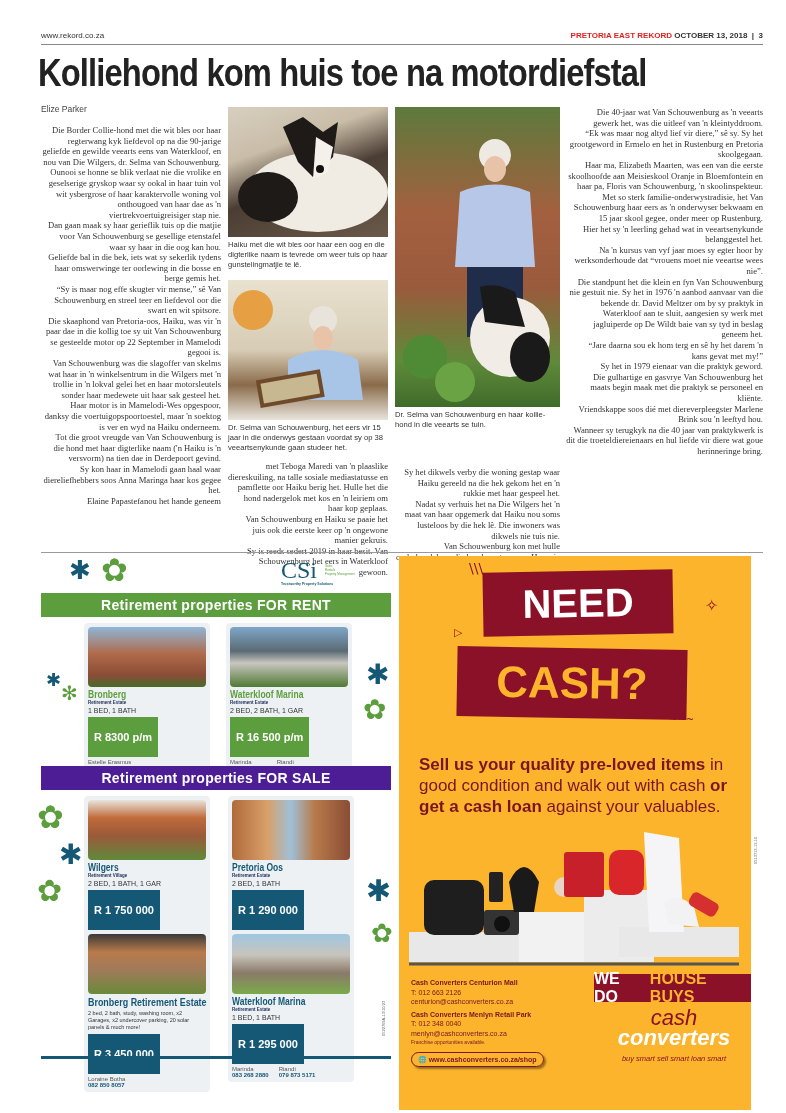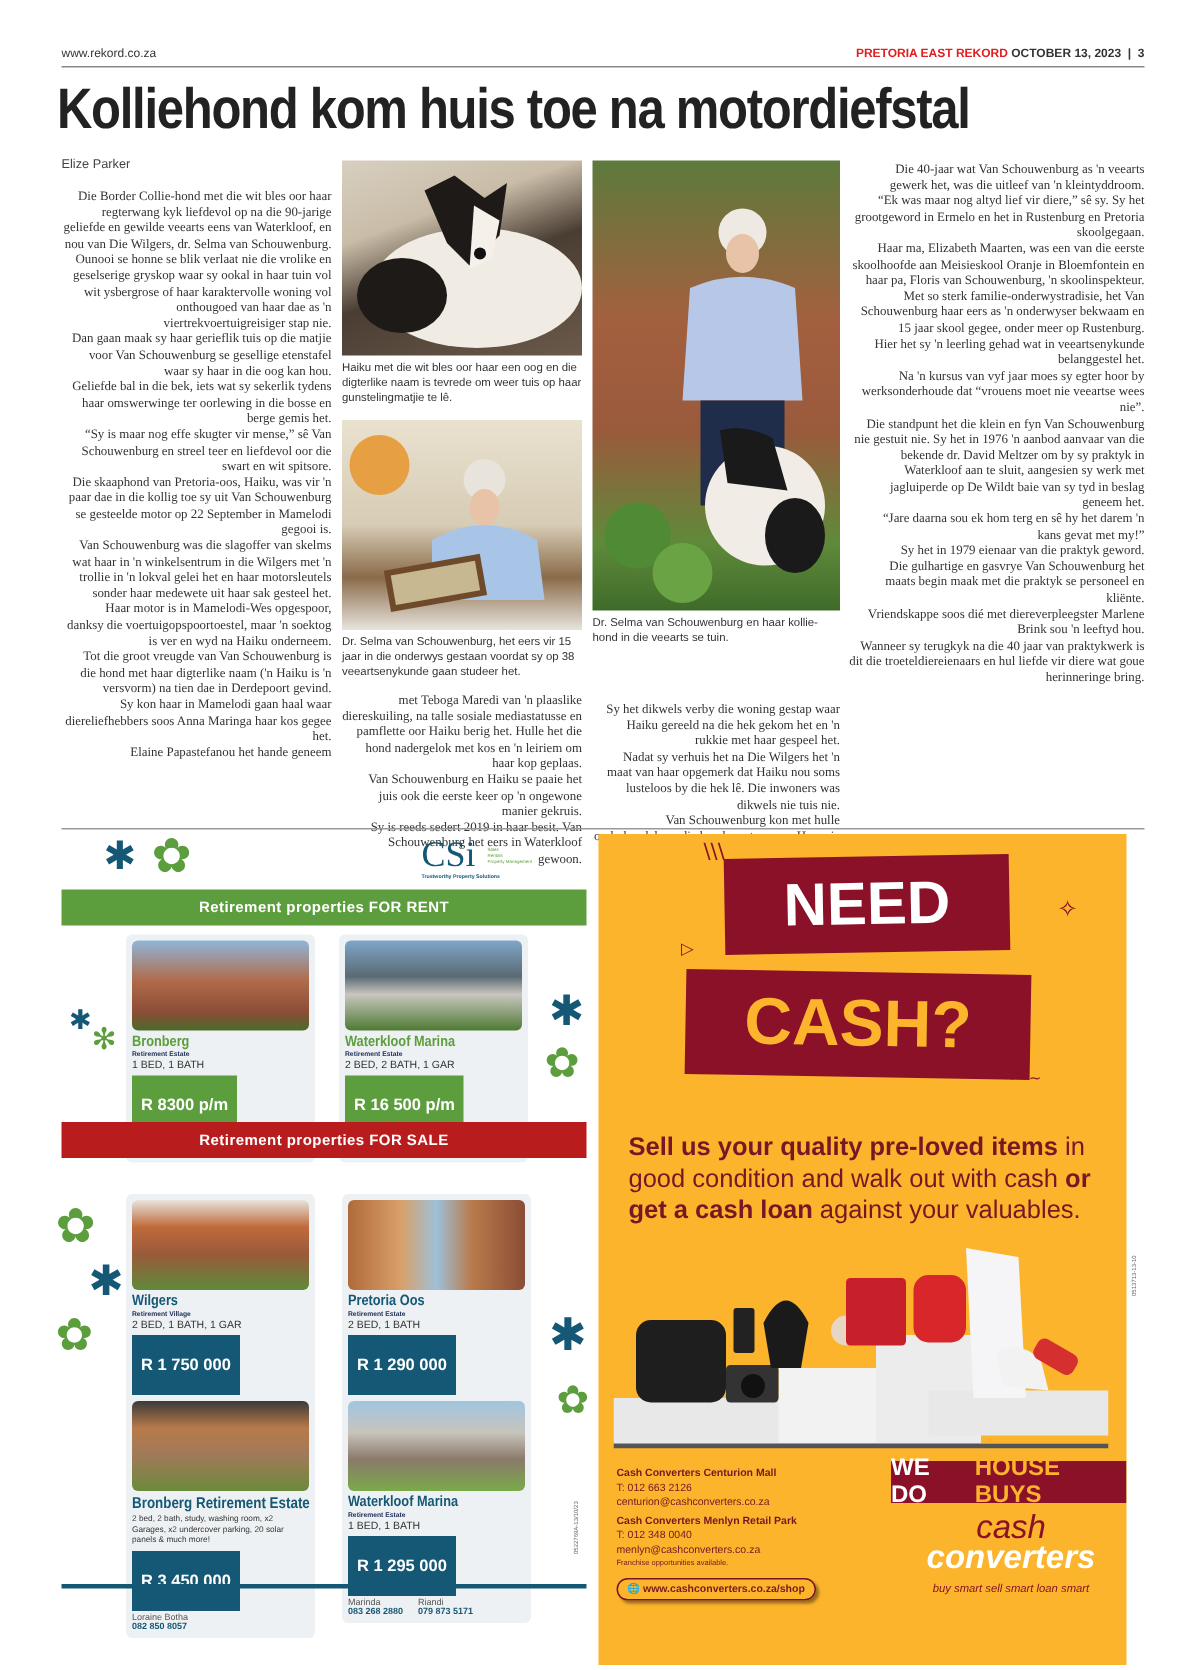--- a/index.html
+++ b/index.html
@@ -17,23 +17,23 @@
   .col p:first-child { text-indent: 0; }
   .col1 { left: 41px; top: 125px; width: 180px; }
   .col2 { left: 228px; top: 461px; width: 160px; }
   .col3 { left: 395px; top: 467px; width: 165px; }
   .col4 { left: 565px; top: 107px; width: 198px; }
   .photo { background: #6b5b4b; overflow: hidden; }
   .caption { font-family: "Liberation Sans", sans-serif; font-size: 7.6px; line-height: 10px; color: #333; }
   .rule-mid { left: 41px; top: 552px; width: 722px; height: 1px; background: #999; }
   
   .csi { left: 41px; top: 556px; width: 350px; height: 540px; }
-  .banner { position: absolute; left: 0; width: 350px; height: 24px; color: #fff; font-family: "Liberation Sans", sans-serif; font-weight: bold; font-size: 10px; display: flex; align-items: center; justify-content: center; letter-spacing: 0.3px; }
+  .banner { position: absolute; left: 0; width: 350px; height: 24px; color: #fff; font-family: "Liberation Sans", sans-serif; font-weight: bold; font-size: 14px; display: flex; align-items: center; justify-content: center; letter-spacing: 0.3px; }
   .banner.rent { top: 37px; background: #5c9e3d; }
-  .banner.sale { top: 192px; background: #b91c1c; }
+  .banner.sale { top: 210px; background: #4c1d95; }
   .card { position: absolute; width: 126px; background: #eef1f3; border-radius: 4px; padding: 4px; }
   .card .img { width: 118px; height: 60px; border-radius: 4px; }
   .card .name { font-family: "Liberation Sans", sans-serif; font-weight: bold; font-size: 10px; margin-top: 2px; transform: scaleX(0.85); transform-origin: left; white-space: nowrap; }
   .card .sub { font-family: "Liberation Sans", sans-serif; font-weight: bold; font-size: 4.5px; color: #1a2b55; }
   .card .spec { font-family: "Liberation Sans", sans-serif; font-size: 7px; color: #333; margin-top: 2px; }
   .card .price { display: inline-block; margin-top: 3px; padding: 14px 6px; color: #fff; font-family: "Liberation Sans", sans-serif; font-weight: bold; font-size: 11px; }
   .card .contact { font-family: "Liberation Sans", sans-serif; font-size: 6px; color: #555; margin-top: 2px; display: flex; gap: 10px; }
   .card .contact .ph { font-weight: bold; }
   .rent-card .name { color: #5c9e3d; }
   .rent-card .price, .rent-card .ph { background: #5c9e3d; }
@@ -64,21 +64,21 @@
   .deco { position: absolute; color: #8a1128; font-family: "DejaVu Sans", sans-serif; }
   .side-code { position: absolute; font-family: "Liberation Sans", sans-serif; font-size: 4px; color: #666; transform: rotate(-90deg); transform-origin: left top; white-space: nowrap; }
 </style>
 </head>
 <body>
 
 <div class="abs masthead">
   <span class="site">www.rekord.co.za</span>
   <span class="right">
     <span class="pub">PRETORIA EAST REKORD</span>
-    <span>OCTOBER 13, 2023</span>
+    <span>OCTOBER 13, 2018</span>
     &nbsp;<span>|</span>&nbsp;
     <span>3</span>
   </span>
 </div>
 <div class="abs rule-top"></div>
 
 <h1 class="abs headline">Kolliehond kom huis toe na motordiefstal</h1>
 <div class="abs byline">Elize Parker</div>
 
 <div class="abs col col1">

